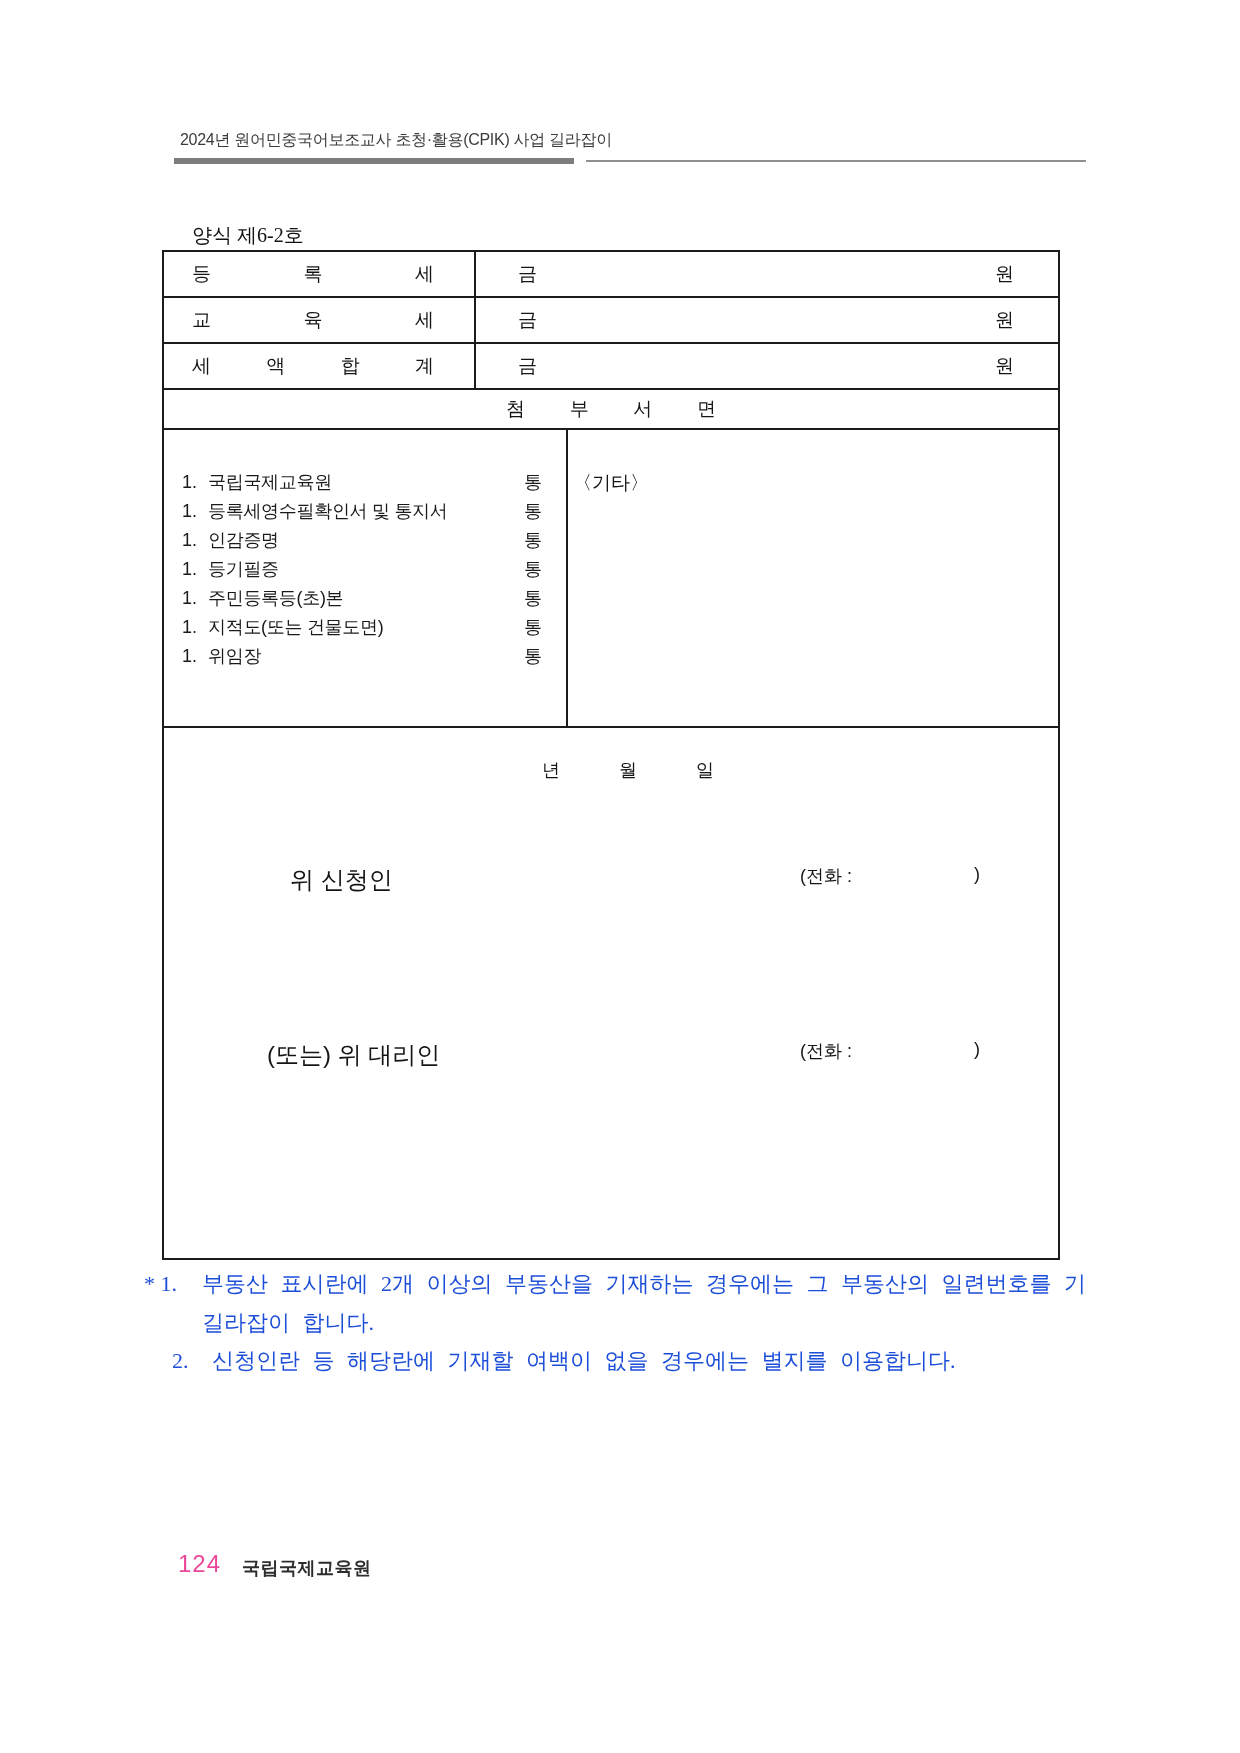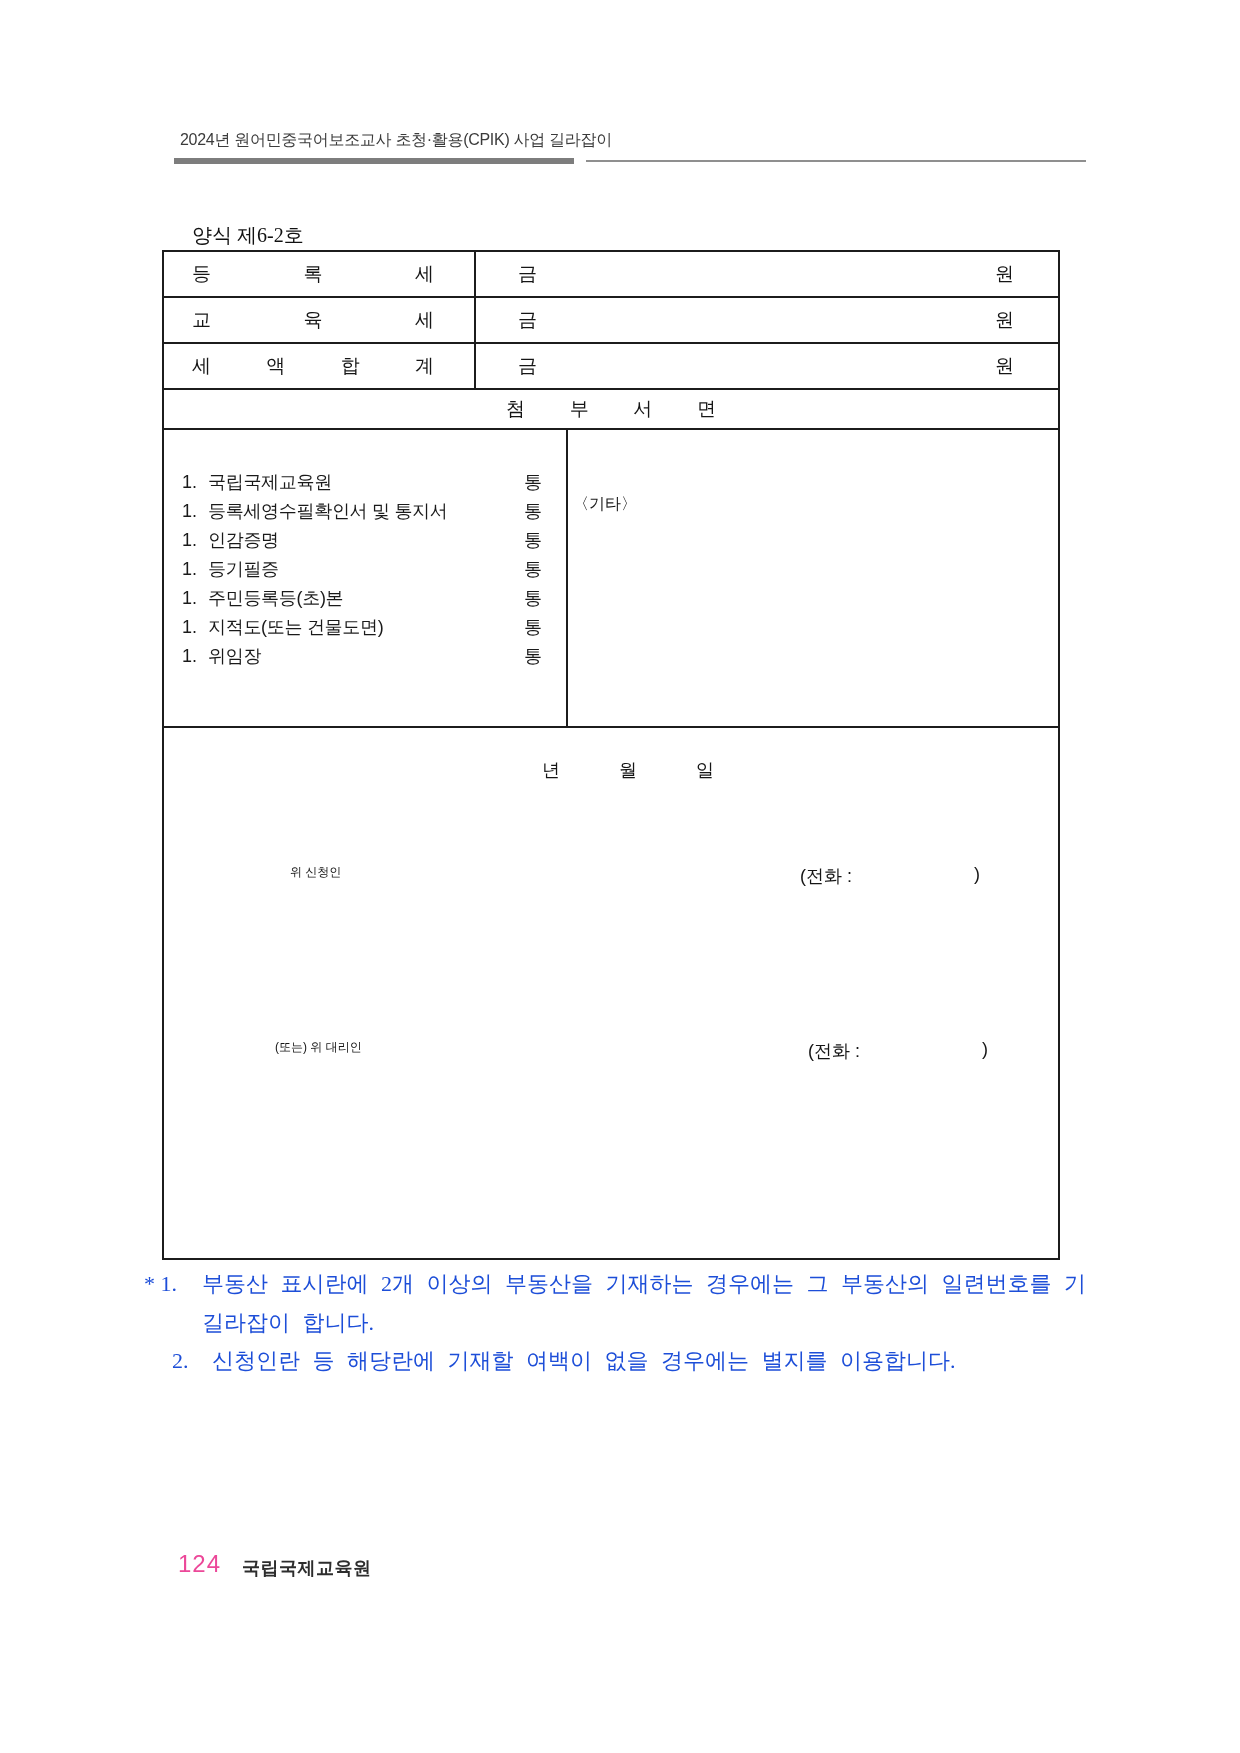--- a/index.html
+++ b/index.html
@@ -30,30 +30,30 @@
                      display:flex;align-items:center;justify-content:center;}
   .attach-header-inner{width:210px;display:flex;justify-content:space-between;font-size:19px;}
   .attach-section{height:298px;border-bottom:2px solid #1c1c1c;box-sizing:border-box;display:flex;}
   .attach-list-cell{width:404px;border-right:2px solid #1c1c1c;box-sizing:border-box;
                     padding:40px 24px 0 18px;
                     font-family:"Liberation Sans","DejaVu Sans",sans-serif;}
   .attach-row{display:flex;align-items:baseline;height:29px;font-size:18px;color:#1a1a1a;}
   .attach-no{width:26px;flex:none;}
   .attach-name{flex:1;letter-spacing:-0.3px;white-space:nowrap;}
   .attach-count{flex:none;}
-  .etc-cell{flex:1;padding:64px 0 0 5px;font-size:16px;
+  .etc-cell{flex:1;padding:40px 0 0 5px;font-size:19px;
             font-family:"Liberation Sans","DejaVu Sans",sans-serif;}
   .bottom-section{flex:1;position:relative;
                   font-family:"Liberation Sans","DejaVu Sans",sans-serif;}
   .date-line{position:absolute;left:378px;top:30px;width:172px;display:flex;
              justify-content:space-between;font-size:18px;}
   .sig-row{position:absolute;left:0;right:0;height:26px;}
   .sig-row.applicant{top:136px;}
-  .sig-row.agent{top:311px;margin-left:8px;}
-  .sig-label{position:absolute;font-size:12px;white-space:nowrap;}
+  .sig-row.agent{top:311px;}
+  .sig-label{position:absolute;font-size:24px;white-space:nowrap;}
   .applicant .sig-label{left:126px;}
   .agent .sig-label{left:103px;}
   .phone-group{position:absolute;left:636px;width:180px;display:flex;
                justify-content:space-between;font-size:18px;}
   .court-row{position:absolute;left:0;right:0;top:493px;height:26px;font-size:19px;}
   .court-name{position:absolute;left:613px;white-space:nowrap;}
   .court-registry{position:absolute;right:2px;white-space:nowrap;}
 
   
   .ch{display:inline-block;}

